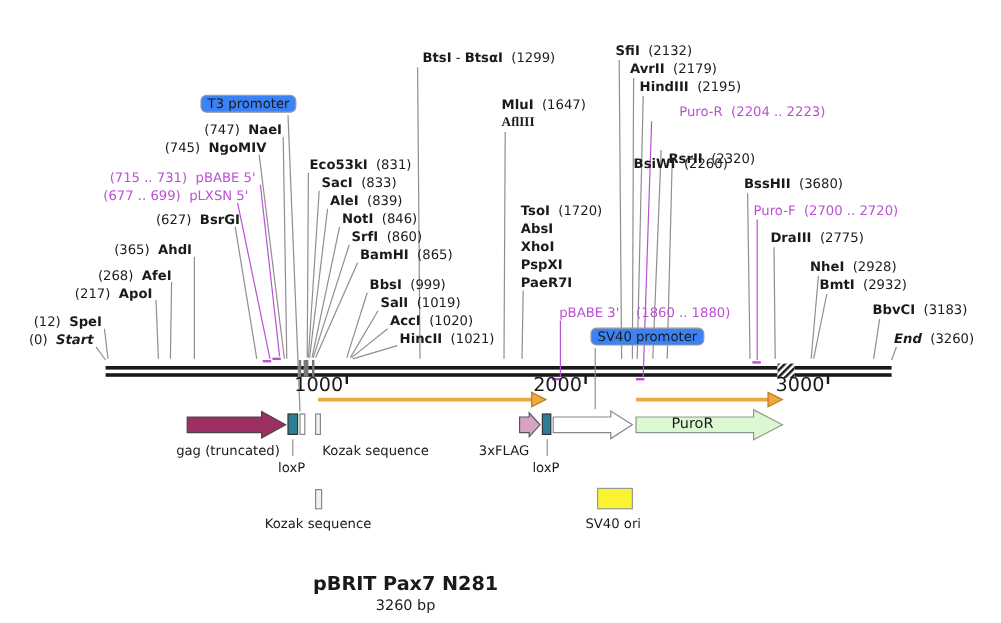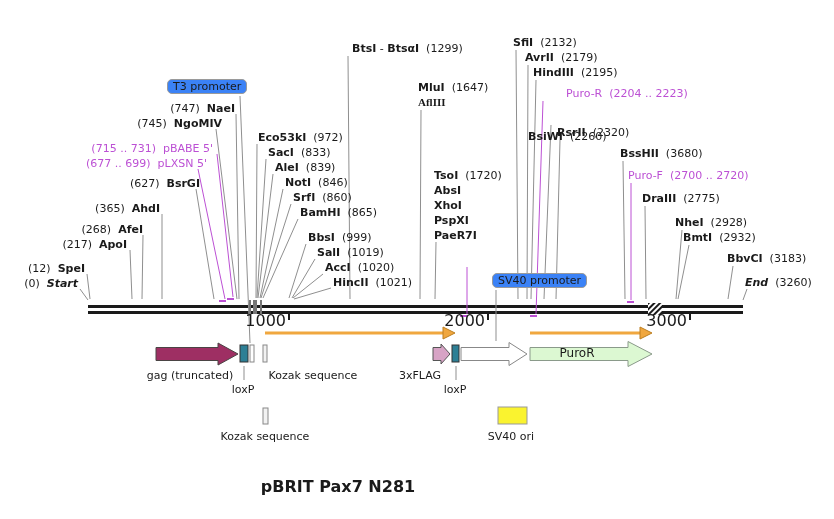--- a/index.html
+++ b/index.html
@@ -119,21 +119,21 @@
       <div class="site" style="top: 102px; right: 599px;"><span>(747)  </span><span class="b">NaeI</span></div>
       <div class="site" style="top: 117px; right: 612px;"><span>(745)  </span><span class="b">NgoMIV</span></div>
       <div class="site primer" style="top: 142px; right: 621px;"><span>(715 .. 731)  </span><span>pBABE 5'</span></div>
       <div class="site primer" style="top: 157px; right: 627px;"><span>(677 .. 699)  </span><span>pLXSN 5'</span></div>
       <div class="site" style="top: 177px; right: 634px;"><span>(627)  </span><span class="b">BsrGI</span></div>
       <div class="site" style="top: 202px; right: 674px;"><span>(365)  </span><span class="b">AhdI</span></div>
       <div class="site" style="top: 223px; right: 691px;"><span>(268)  </span><span class="b">AfeI</span></div>
       <div class="site" style="top: 238px; right: 707px;"><span>(217)  </span><span class="b">ApoI</span></div>
       <div class="site" style="top: 262px; right: 749px;"><span>(12)  </span><span class="b">SpeI</span></div>
       <div class="site" style="top: 277px; right: 756px;"><span>(0)  </span><span class="b i">Start</span></div>
-      <div class="site" style="top: 131px; left: 258px;"><span class="b">Eco53kI</span><span>  (972)</span></div>
+      <div class="site" style="top: 131px; left: 258px;"><span class="b">Eco53kI</span><span>  (831)</span></div>
       <div class="site" style="top: 146px; left: 268px;"><span class="b">SacI</span><span>  (833)</span></div>
       <div class="site" style="top: 161px; left: 275px;"><span class="b">AleI</span><span>  (839)</span></div>
       <div class="site" style="top: 176px; left: 285px;"><span class="b">NotI</span><span>  (846)</span></div>
       <div class="site" style="top: 191px; left: 293px;"><span class="b">SrfI</span><span>  (860)</span></div>
       <div class="site" style="top: 206px; left: 300px;"><span class="b">BamHI</span><span>  (865)</span></div>
       <div class="site" style="top: 231px; left: 308px;"><span class="b">BbsI</span><span>  (999)</span></div>
       <div class="site" style="top: 246px; left: 317px;"><span class="b">SalI</span><span>  (1019)</span></div>
       <div class="site" style="top: 261px; left: 325px;"><span class="b">AccI</span><span>  (1020)</span></div>
       <div class="site" style="top: 276px; left: 333px;"><span class="b">HincII</span><span>  (1021)</span></div>
       <div class="site" style="top: 42px; left: 352px;"><span class="b">BtsI</span><span> - </span><span class="b">BtsαI</span><span>  (1299)</span></div>
@@ -150,30 +150,32 @@
       <div class="site primer" style="top: 87px; left: 566px;"><span>Puro-R</span><span>  (2204 .. 2223)</span></div>
       <div class="site" style="top: 111px; left: 528px; margin-top: 19px;"><span class="b">BsiWI</span><span>  (2260)</span></div>
       <div class="site" style="top: 126px; left: 557px;"><span class="b">RsrII</span><span>  (2320)</span></div>
       <div class="site" style="top: 147px; left: 620px;"><span class="b">BssHII</span><span>  (3680)</span></div>
       <div class="site primer" style="top: 169px; left: 628px;"><span>Puro-F</span><span>  (2700 .. 2720)</span></div>
       <div class="site" style="top: 192px; left: 642px;"><span class="b">DraIII</span><span>  (2775)</span></div>
       <div class="site" style="top: 216px; left: 675px;"><span class="b">NheI</span><span>  (2928)</span></div>
       <div class="site" style="top: 231px; left: 683px;"><span class="b">BmtI</span><span>  (2932)</span></div>
       <div class="site" style="top: 252px; left: 727px;"><span class="b">BbvCI</span><span>  (3183)</span></div>
       <div class="site" style="top: 276px; left: 745px;"><span class="b i">End</span><span>  (3260)</span></div>
+      <div class="site primer" style="top: 254px; left: 466px;"><span>pBABE 3'</span><span>    (1860 .. 1880)</span></div>
       <div class="boxed" style="left: 167px; top: 79px;">T3 promoter</div>
       <div class="boxed" style="left: 492px; top: 273px;">SV40 promoter</div>
       <div class="flabel" style="left: 190px; top: 369px;">gag (truncated)</div>
       <div class="flabel" style="left: 243px; top: 383px;">loxP</div>
       <div class="flabel" style="left: 313px; top: 369px;">Kozak sequence</div>
       <div class="flabel" style="left: 420px; top: 369px;">3xFLAG</div>
       <div class="flabel" style="left: 455px; top: 383px;">loxP</div>
       <div class="flabel" style="left: 265px; top: 430px;">Kozak sequence</div>
       <div class="flabel" style="left: 511px; top: 430px;">SV40 ori</div>
       <div class="flabel big" style="left: 577px; top: 347px;">PuroR</div>
     </div>
 
 
   <div class="title-block">
     <div class="map-title">pBRIT Pax7 N281</div>
+    <div class="map-length">3260 bp</div>
   </div>
 
 </div>
 
 </body></html>

